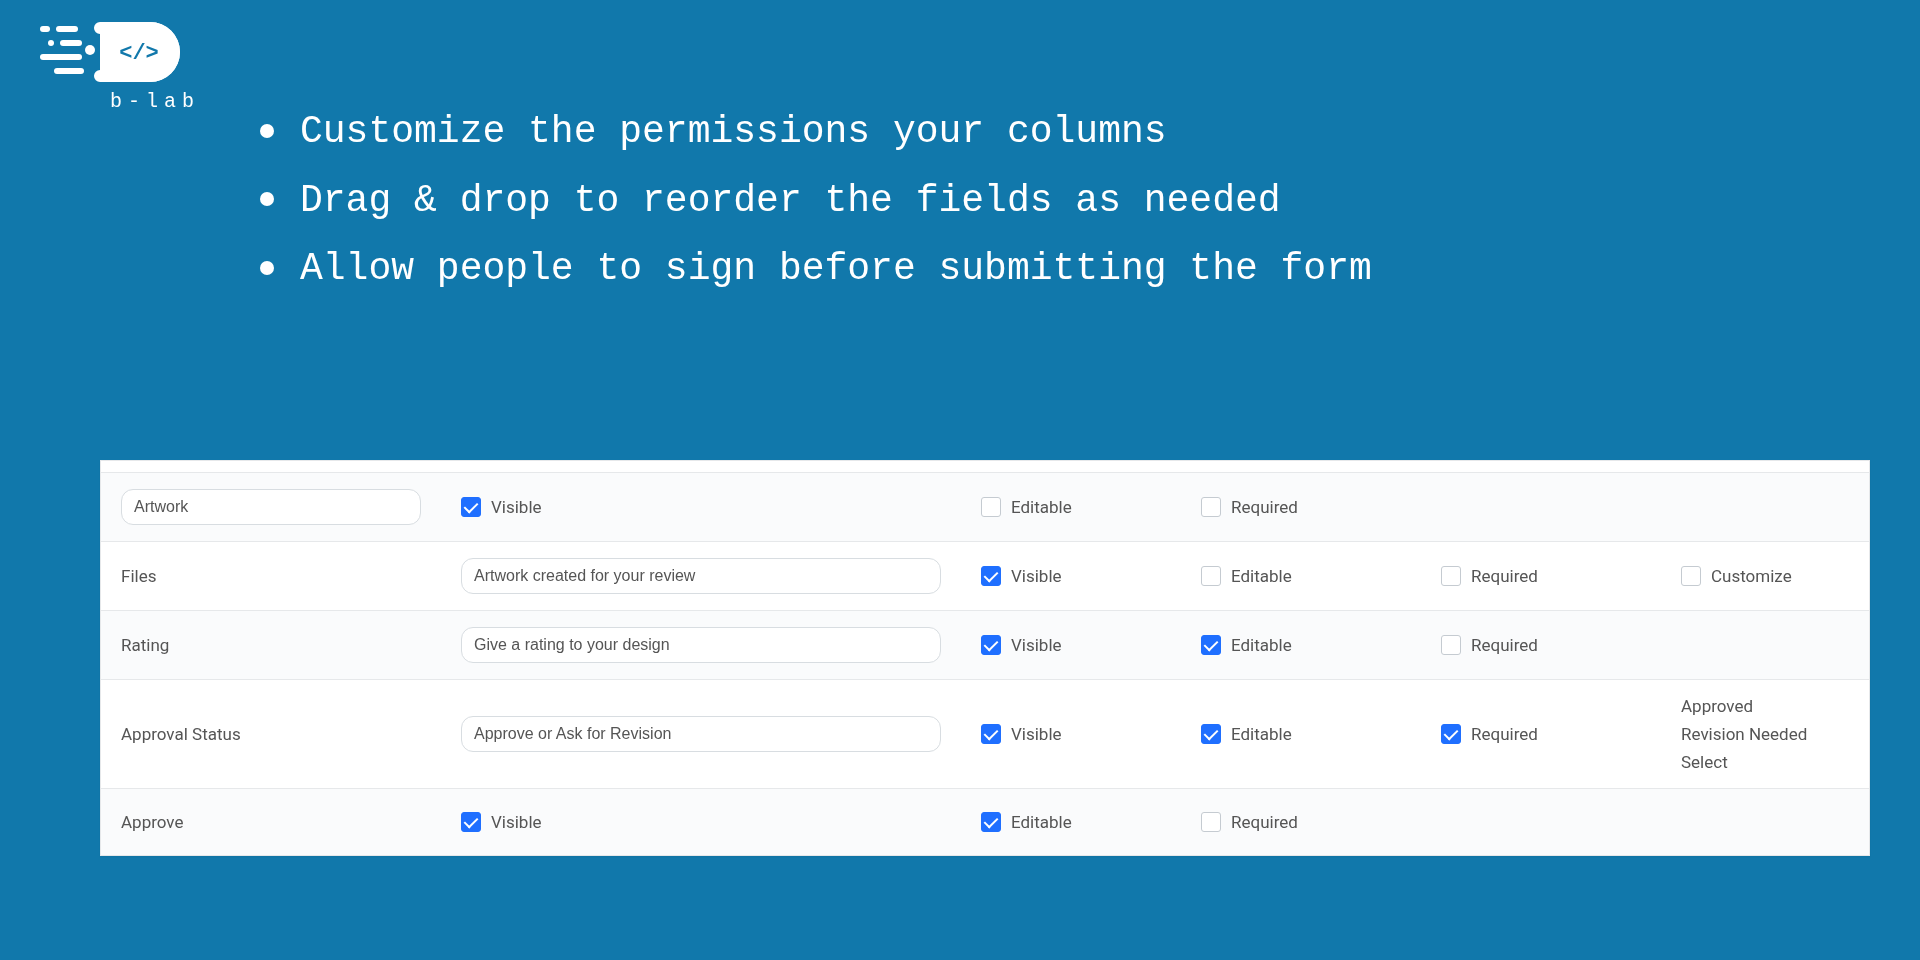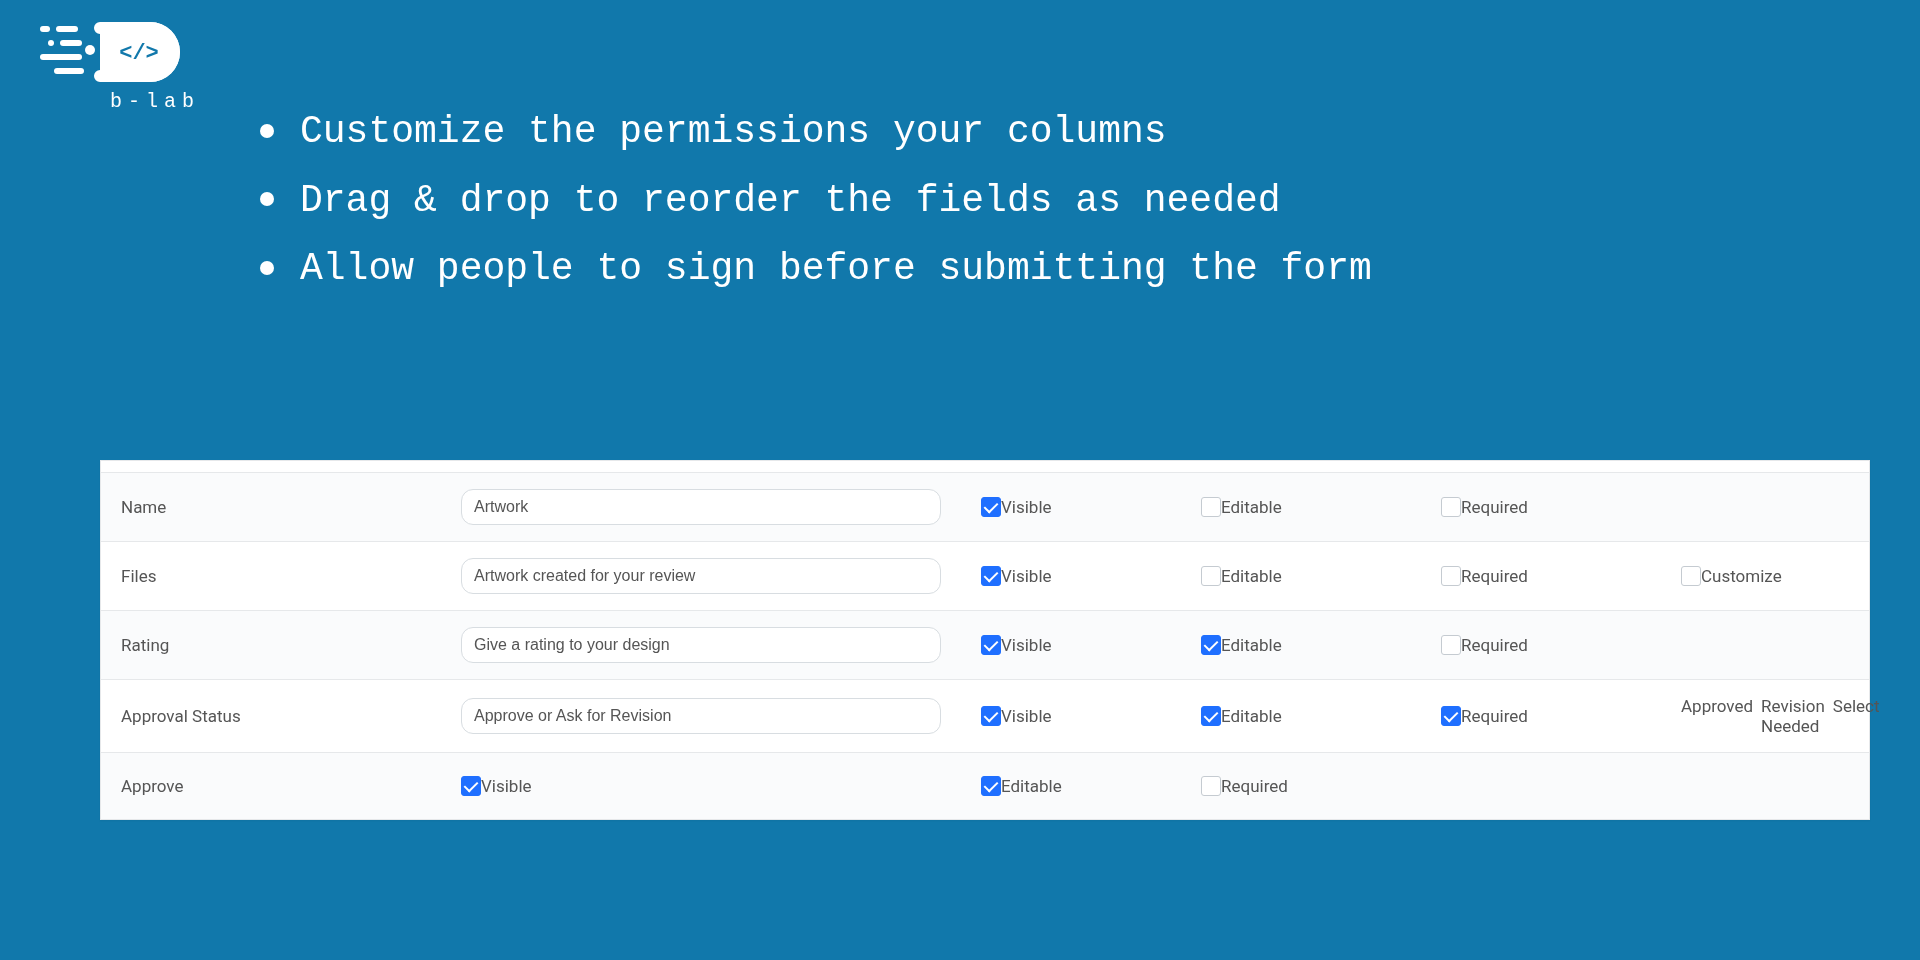--- a/index.html
+++ b/index.html
@@ -86,21 +86,21 @@
     border: 1px solid #d8dde1;
     border-radius: 12px;
     padding: 8px 12px;
     font-size: 16px;
     color: #555;
     background: #fff;
   }
   .chk {
     display: inline-flex;
     align-items: center;
-    gap: 0;
+    gap: 10px;
     cursor: pointer;
     user-select: none;
   }
   .chk-box {
     width: 20px; height: 20px;
     border: 1.5px solid #c5cbd1;
     border-radius: 3px;
     display: inline-flex;
     align-items: center;
     justify-content: center;
@@ -111,21 +111,21 @@
     border-color: #1f6fff;
   }
   .chk.checked .chk-box::after {
     content: "";
     width: 6px; height: 11px;
     border: solid #fff;
     border-width: 0 2.5px 2.5px 0;
     transform: rotate(45deg) translate(-1px,-1px);
   }
   .chk-label { color:#555; }
-  .extra-list { display:flex; flex-direction:row; gap:8px; color:#555; }
+  .extra-list { display:flex; flex-direction:column; gap:8px; color:#555; }
 </style>
 </head>
 <body>
 
 <div class="logo">
   <svg class="logo-mark" width="150" height="62" viewBox="0 0 150 62">
     <g fill="#ffffff">
       <rect x="0" y="4" width="10" height="6" rx="3"></rect>
       <rect x="16" y="4" width="22" height="6" rx="3"></rect>
       <rect x="8" y="18" width="6" height="6" rx="3"></rect>
@@ -144,21 +144,20 @@
 <ul class="bullets">
   <li>Customize the permissions your columns</li>
   <li>Drag &amp; drop to reorder the fields as needed</li>
   <li>Allow  people to sign before submitting the form</li>
 </ul>
 
 <div class="panel">
   <div class="panel-header"></div>
   <div id="rows-container">
       <div class="row">
-        <div class="cell label-col">Name</div>
         <div class="cell">
           <input class="field-input" type="text" value="Artwork" style="">
         </div>
         <div class="cell">
           <span class="chk checked">
             <span class="chk-box"></span>
             <span class="chk-label">Visible</span>
           </span>
         </div>
         <div class="cell">

